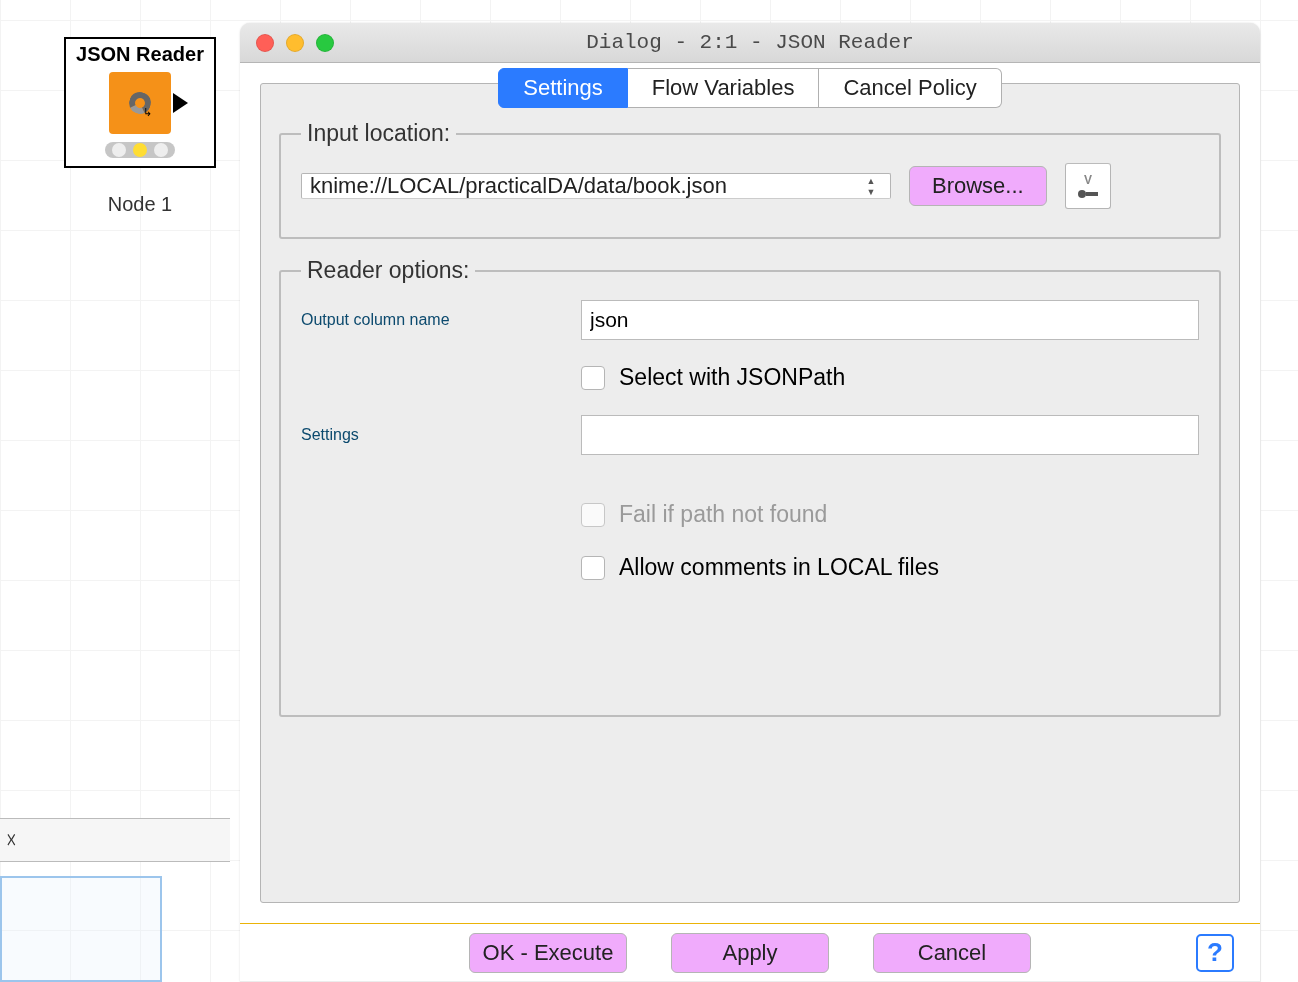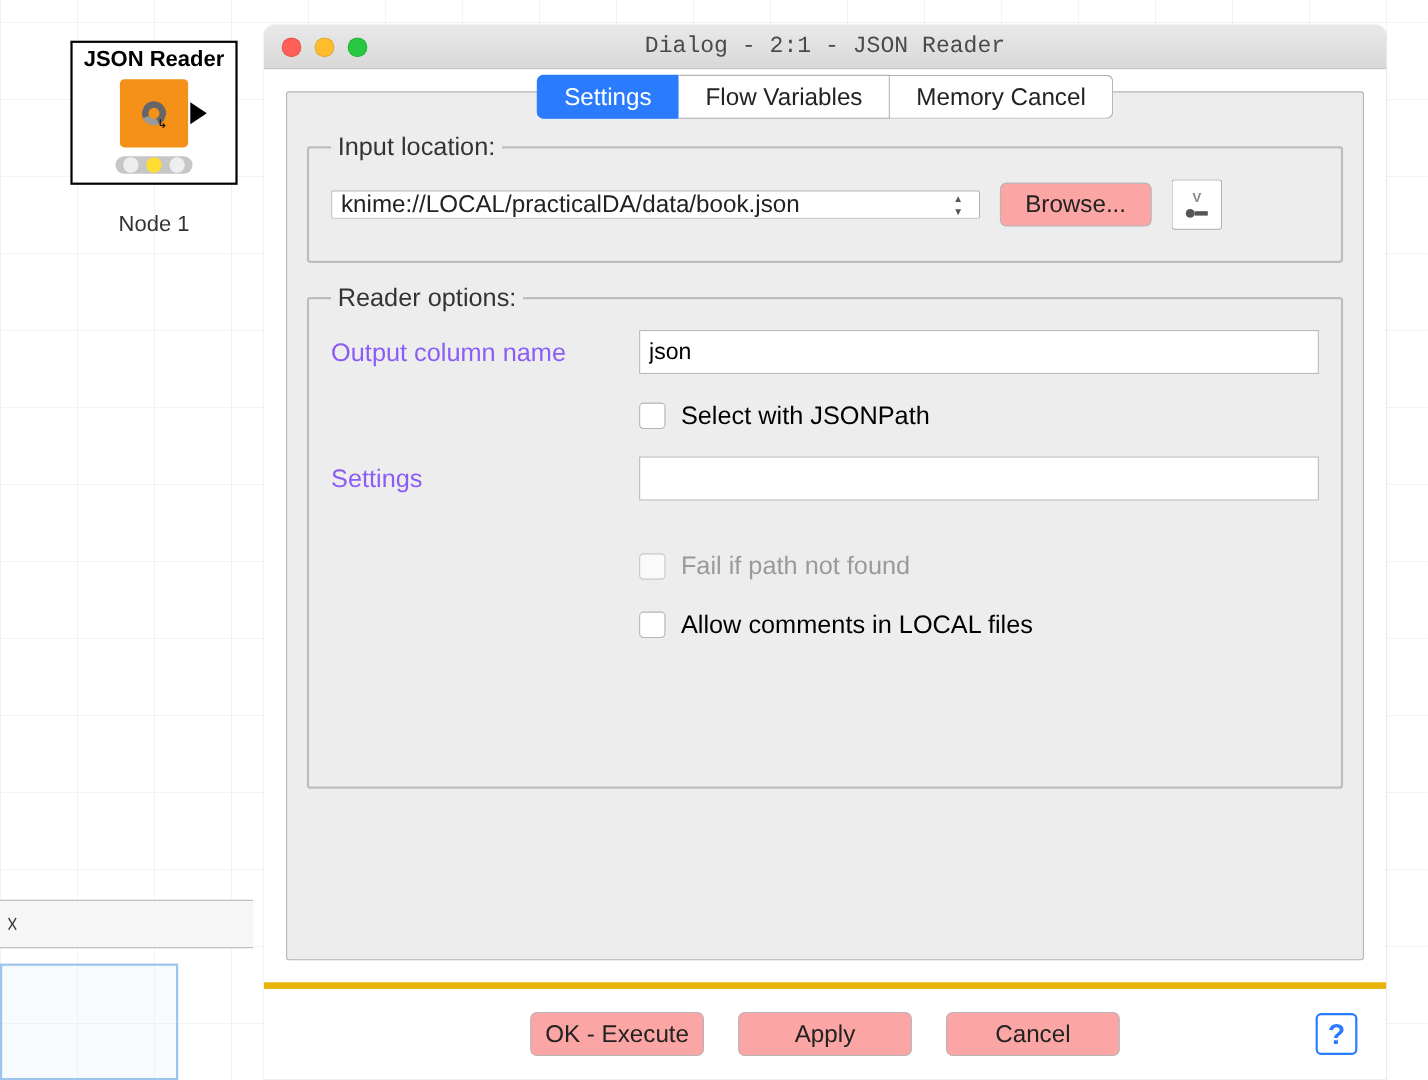--- a/index.html
+++ b/index.html
@@ -244,21 +244,21 @@
     display: flex;
     flex-direction: column;
     gap: 1px;
     align-items: center;
     font-size: 9px;
     color: #555;
   }
   .btn {
     height: 40px;
     padding: 0 22px;
-    background: #fca5a5;
+    background: #f0abfc;
     border: 1px solid #b5b5b5;
     border-radius: 6px;
     font-size: 22px;
     color: #222;
     cursor: pointer;
     display: inline-flex;
     align-items: center;
     justify-content: center;
   }
   .flowvar-btn {
@@ -274,22 +274,22 @@
     cursor: pointer;
   }
   .flowvar-btn svg { display:block; }
   .opt-grid {
     display: grid;
     grid-template-columns: 280px 1fr;
     row-gap: 24px;
     align-items: center;
   }
   .opt-grid label {
-    font-size: 23px;
-    color: #8b5cf6;
+    font-size: 16px;
+    color: #0c4a6e;
   }
   input.text {
     width: 100%;
     height: 40px;
     border: 1px solid #bbb;
     background: #fff;
     font-size: 21px;
     padding: 0 8px;
     font-family: inherit;
   }
@@ -301,27 +301,27 @@
   }
   .check-row.disabled { color: #9a9a9a; }
   .cbox {
     width: 24px; height: 24px;
     background: #fff;
     border: 1px solid #b5b5b5;
     border-radius: 4px;
   }
   .check-row.disabled .cbox { background:#fafafa; border-color:#c7c7c7; }
   .bottom-bar {
-    height: 88px;
-    border-top: 6px solid #eab308;
+    height: 58px;
+    border-top: 1px solid #eab308;
     background: #fff;
     display: flex;
     align-items: center;
     justify-content: center;
-    gap: 31px;
+    gap: 44px;
     position: relative;
   }
   .bottom-bar .btn { width: 158px; padding: 0; }
   .help-btn {
     position: absolute;
     right: 26px;
     width: 38px; height: 38px;
     border: 2px solid #2b7bff;
     border-radius: 5px;
     color: #2b7bff;
@@ -366,21 +366,21 @@
       <span class="yel"></span>
       <span class="grn"></span>
     </div>
     <div class="title-text">Dialog - 2:1 - JSON Reader</div>
   </div>
   <div class="dialog-body">
     <div class="content-panel">
       <div class="tabs">
         <div class="tab active">Settings</div>
         <div class="tab">Flow Variables</div>
-        <div class="tab">Memory Cancel</div>
+        <div class="tab">Cancel Policy</div>
       </div>
 
       <fieldset class="group">
         <legend>Input location:</legend>
         <div class="row">
           <div class="path-input">
             <span class="val">knime://LOCAL/practicalDA/data/book.json</span>
             <span class="stepper">
               <span>▲</span>
                 <span>▼</span>

